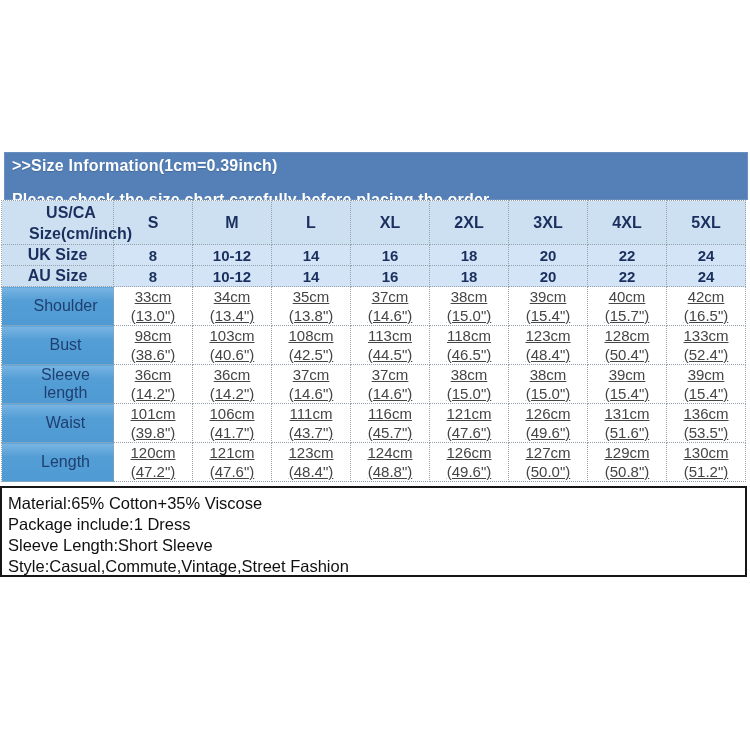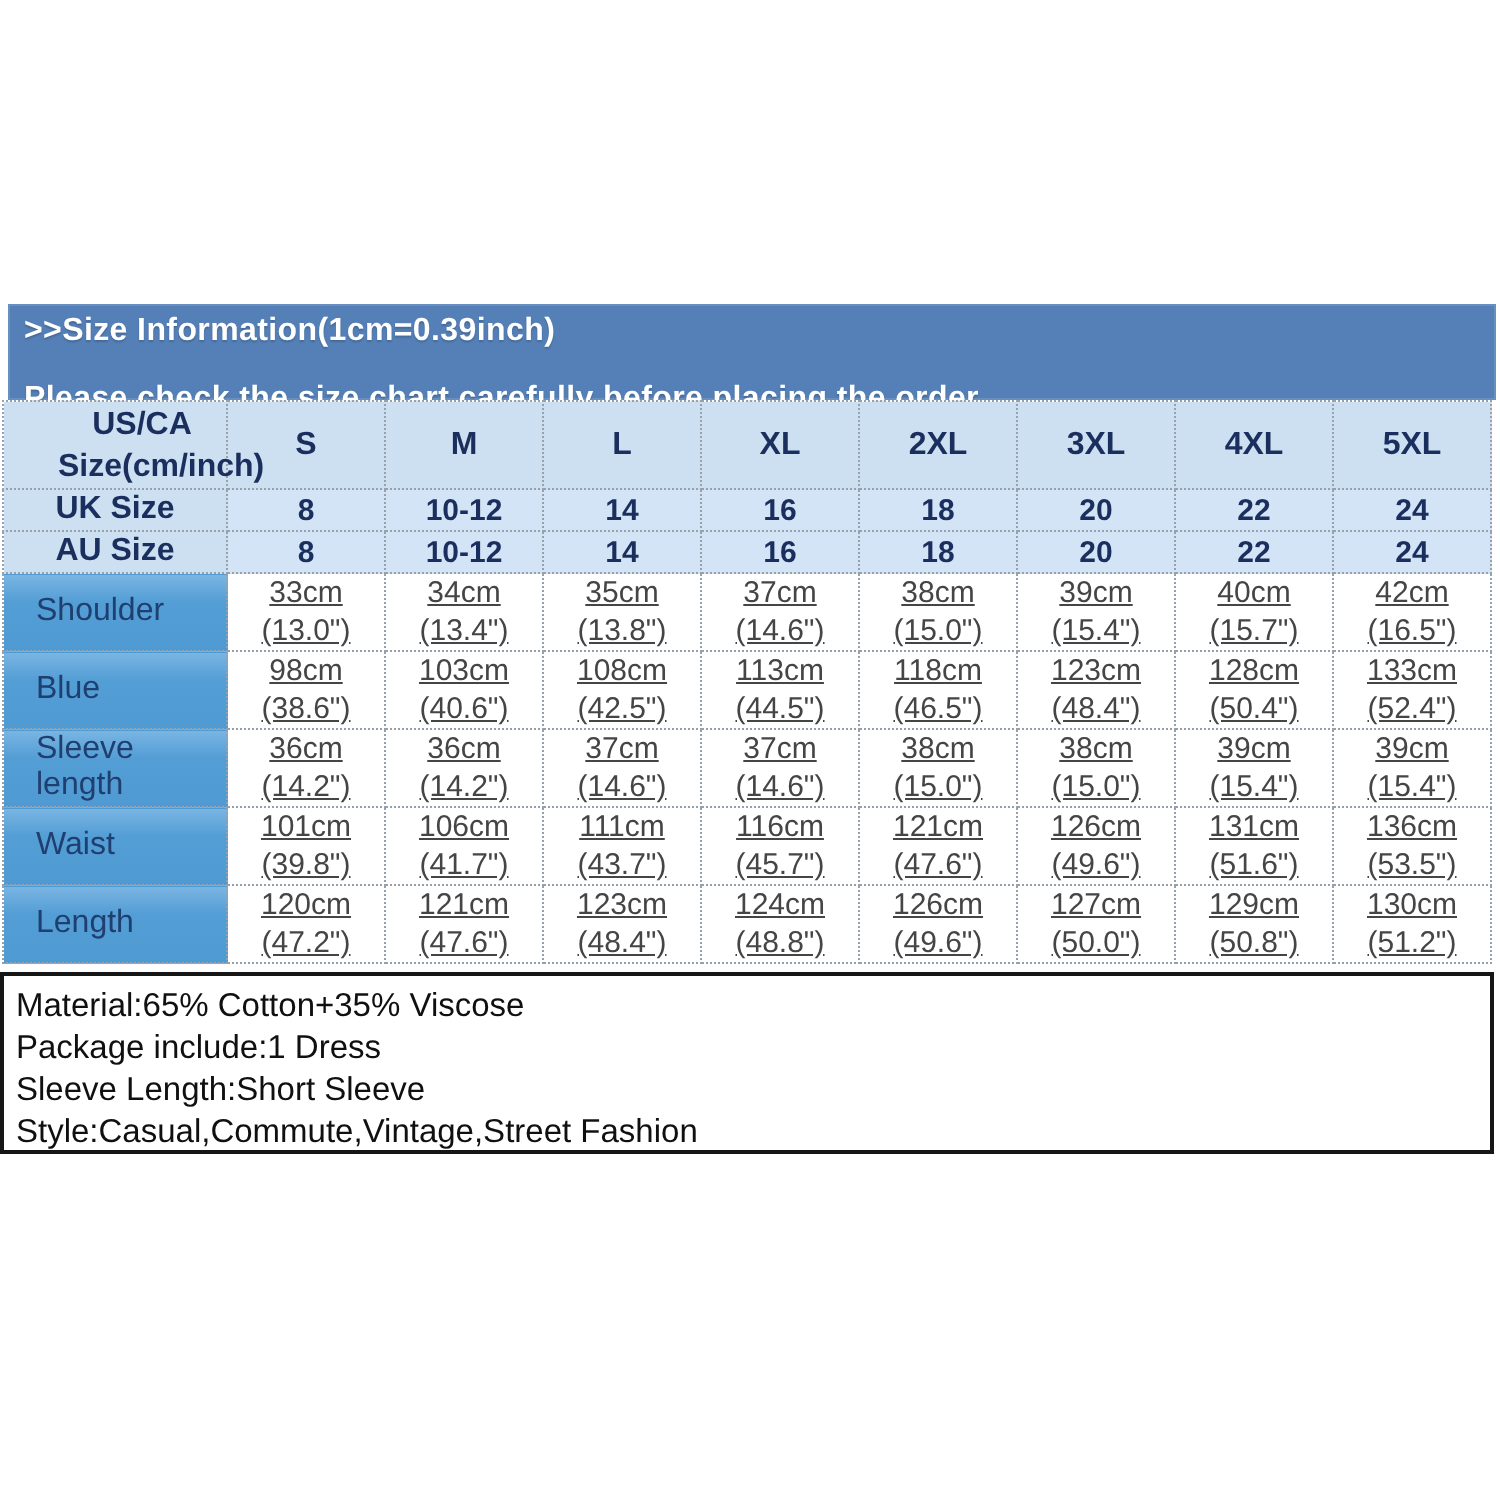--- a/index.html
+++ b/index.html
@@ -38,21 +38,21 @@
     background:#cde0f2;color:#1b2f5e;font-weight:bold;font-size:16px;
     height:20px;text-align:center;
   }
   tr.sys-row td{
     background:#d2e4f5;color:#1b2f5e;font-weight:bold;font-size:15px;
     text-align:center;height:20px;
   }
   tr.meas-row th{
     background:linear-gradient(180deg,#79b5e3 0%,#549ed6 35%,#509ad3 100%);
     color:#1e3f6f;font-weight:normal;font-size:16px;
-    text-align:left;padding-left:16px;height:38px;
+    text-align:center;padding-left:16px;height:38px;
   }
   tr.meas-row td{
     background:#ffffff;color:#454545;font-size:15px;text-align:center;height:38px;text-decoration:underline;
   }
   tr.meas-row td div{line-height:19px;}
 
   
   .details{
     position:absolute;top:486px;left:0;width:747px;height:91px;
     box-sizing:border-box;border:2px solid #161616;background:#ffffff;
@@ -148,21 +148,21 @@
           <td>
             <div>40cm</div>
             <div>(15.7")</div>
           </td>
           <td>
             <div>42cm</div>
             <div>(16.5")</div>
           </td>
         </tr>
         <tr class="meas-row">
-          <th>Blue</th>
+          <th>Bust</th>
           <td>
             <div>98cm</div>
             <div>(38.6")</div>
           </td>
           <td>
             <div>103cm</div>
             <div>(40.6")</div>
           </td>
           <td>
             <div>108cm</div>

